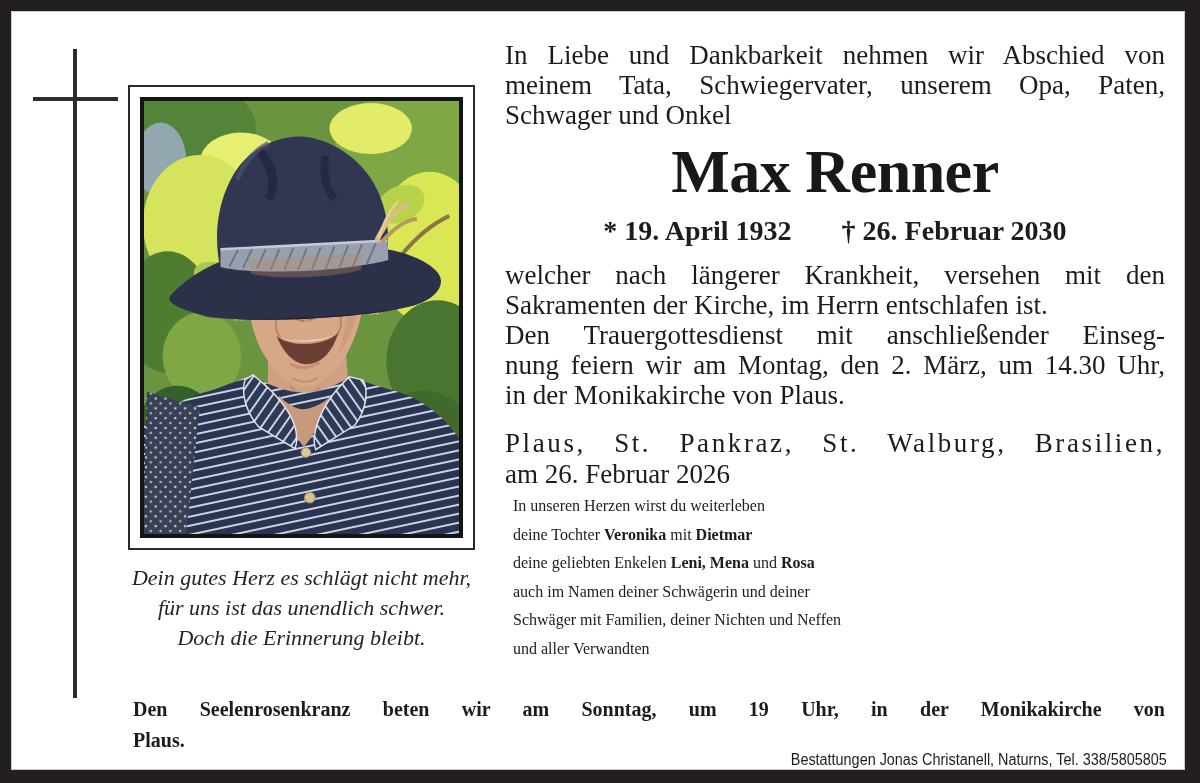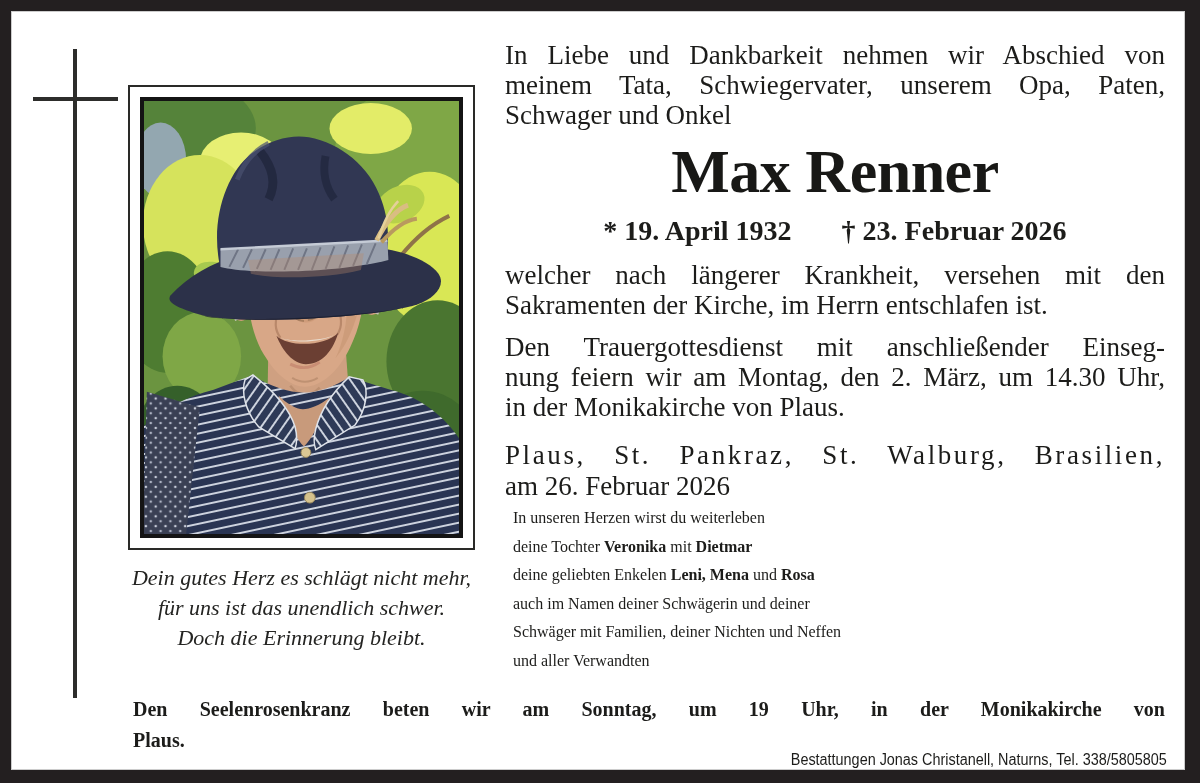--- a/index.html
+++ b/index.html
@@ -34,21 +34,21 @@
 
   .rcol { position:absolute; left:505px; top:40px; width:660px; font-size:27px; line-height:30px; }
   .line { min-height:1em; }
   .jline { text-align:justify; text-align-last:justify; }
   .name {
     font-size:62px; line-height:66px; font-weight:bold; text-align:center;
     margin-top:8px; letter-spacing:-0.5px; color:#181816;
   }
   .dates { display:flex; justify-content:center; gap:50px; font-weight:bold; font-size:28px; line-height:30px; margin-top:12px;align-items:center; }
   .para1 { margin-top:14px; }
-  .para2 { margin-top:12px; }
+  .para2 { }
   .places { margin-top:10px; line-height:31px; }
   .ls { letter-spacing:2.6px;margin-top:18px; }
   .mourners { margin-top:2px; font-size:16px; line-height:28.5px;margin-left:8px; }
   .bold { font-weight:bold; }
 
   .footer-para { position:absolute; left:133px; top:694px; width:1032px; font-size:20px; line-height:31px;font-weight:bold; }
   .funeral {
     position:absolute; right:33px; top:751px;
     font-family:"Liberation Sans","DejaVu Sans",sans-serif; font-size:16px; line-height:18px;
     transform:scaleX(0.9); transform-origin:100% 50%; color:#1c1c1a; white-space:nowrap;
@@ -180,21 +180,21 @@
 
 <div class="rcol">
   <div>
       <div class="line jline">In Liebe und Dankbarkeit nehmen wir Abschied von</div>
       <div class="line jline">meinem Tata, Schwiegervater, unserem Opa, Paten,</div>
       <div class="line">Schwager und Onkel</div>
     </div>
   <div class="name">Max Renner</div>
   <div class="dates">
     <span>* 19. April 1932</span>
-    <span>† 23. Februar 2026</span>
+    <span>† 26. Februar 2030</span>
   </div>
   <div class="para1">
       <div class="line jline">welcher nach längerer Krankheit, versehen mit den</div>
       <div class="line">Sakramenten der Kirche, im Herrn entschlafen ist.</div>
     </div>
   <div class="para2">
       <div class="line jline">Den Trauergottesdienst mit anschließender Einseg-</div>
       <div class="line jline">nung feiern wir am Montag, den 2. März, um 14.30 Uhr,</div>
       <div class="line">in der Monikakirche von Plaus.</div>
     </div>

